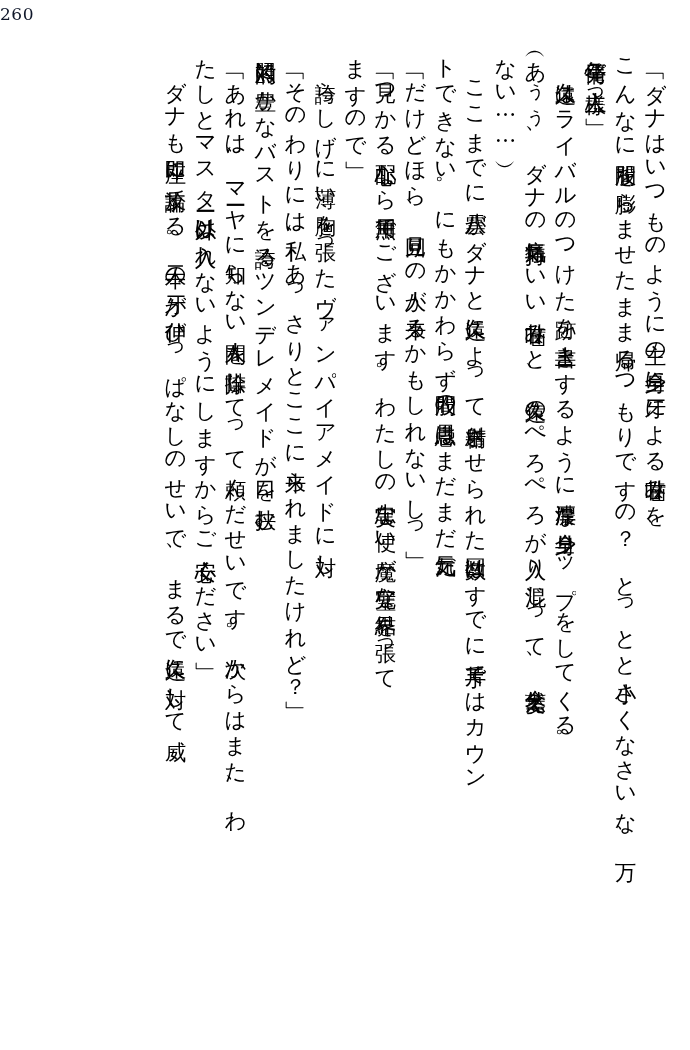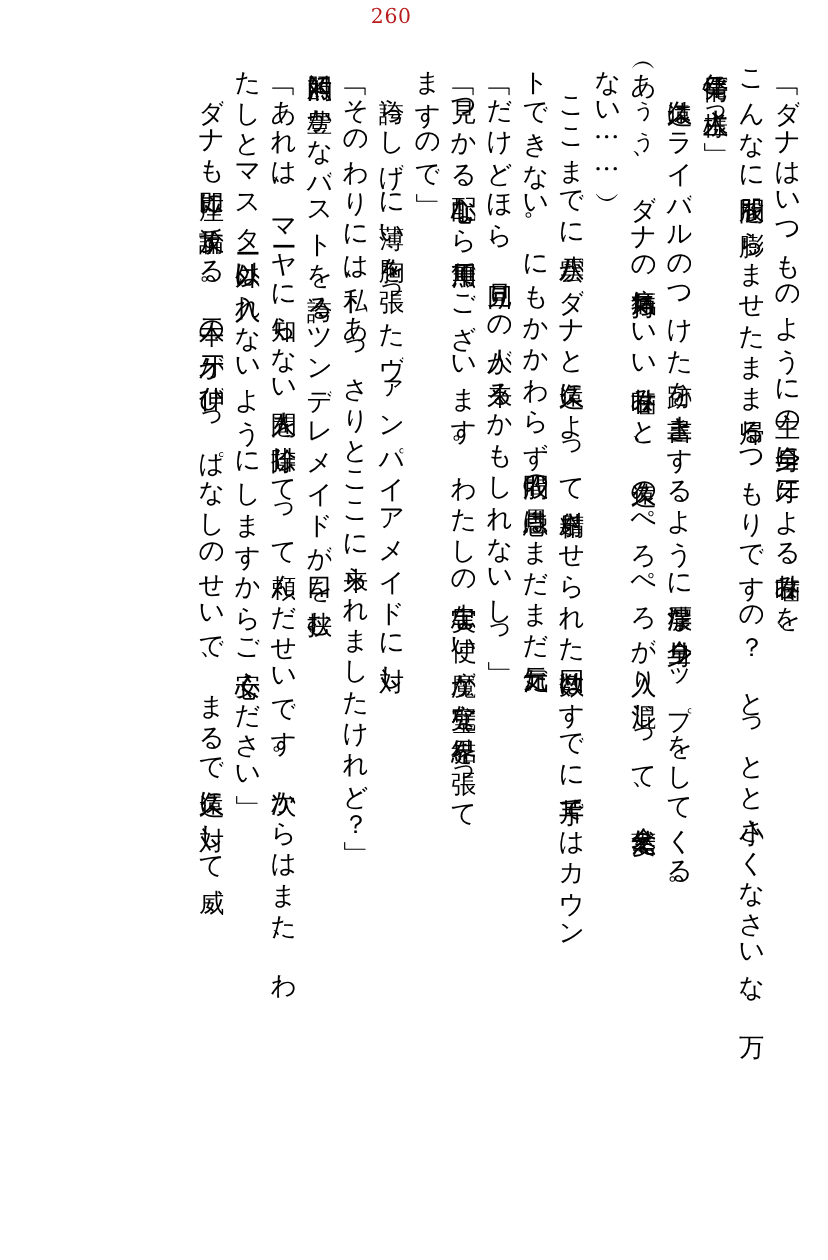--- a/index.html
+++ b/index.html
@@ -19,24 +19,24 @@
     width: 690px;
     height: 1050px;
     background: #ffffff;
     box-sizing: border-box;
   }
   .page-number {
     position: absolute;
     top: 4px;
     left: 0;
     right: 38px;
-    text-align: center;
+    text-align: left;
     font-size: 17px;
     font-family: "DejaVu Serif", "Liberation Serif", serif;
-    color: #b91c1c;
+    color: #0f172a;
     letter-spacing: 0.5px;
   }
   .body-area {
     position: absolute;
     top: 44px;
     left: 22px;
     right: 24px;
     bottom: 18px;
     display: flex;
     flex-direction: row-reverse;

